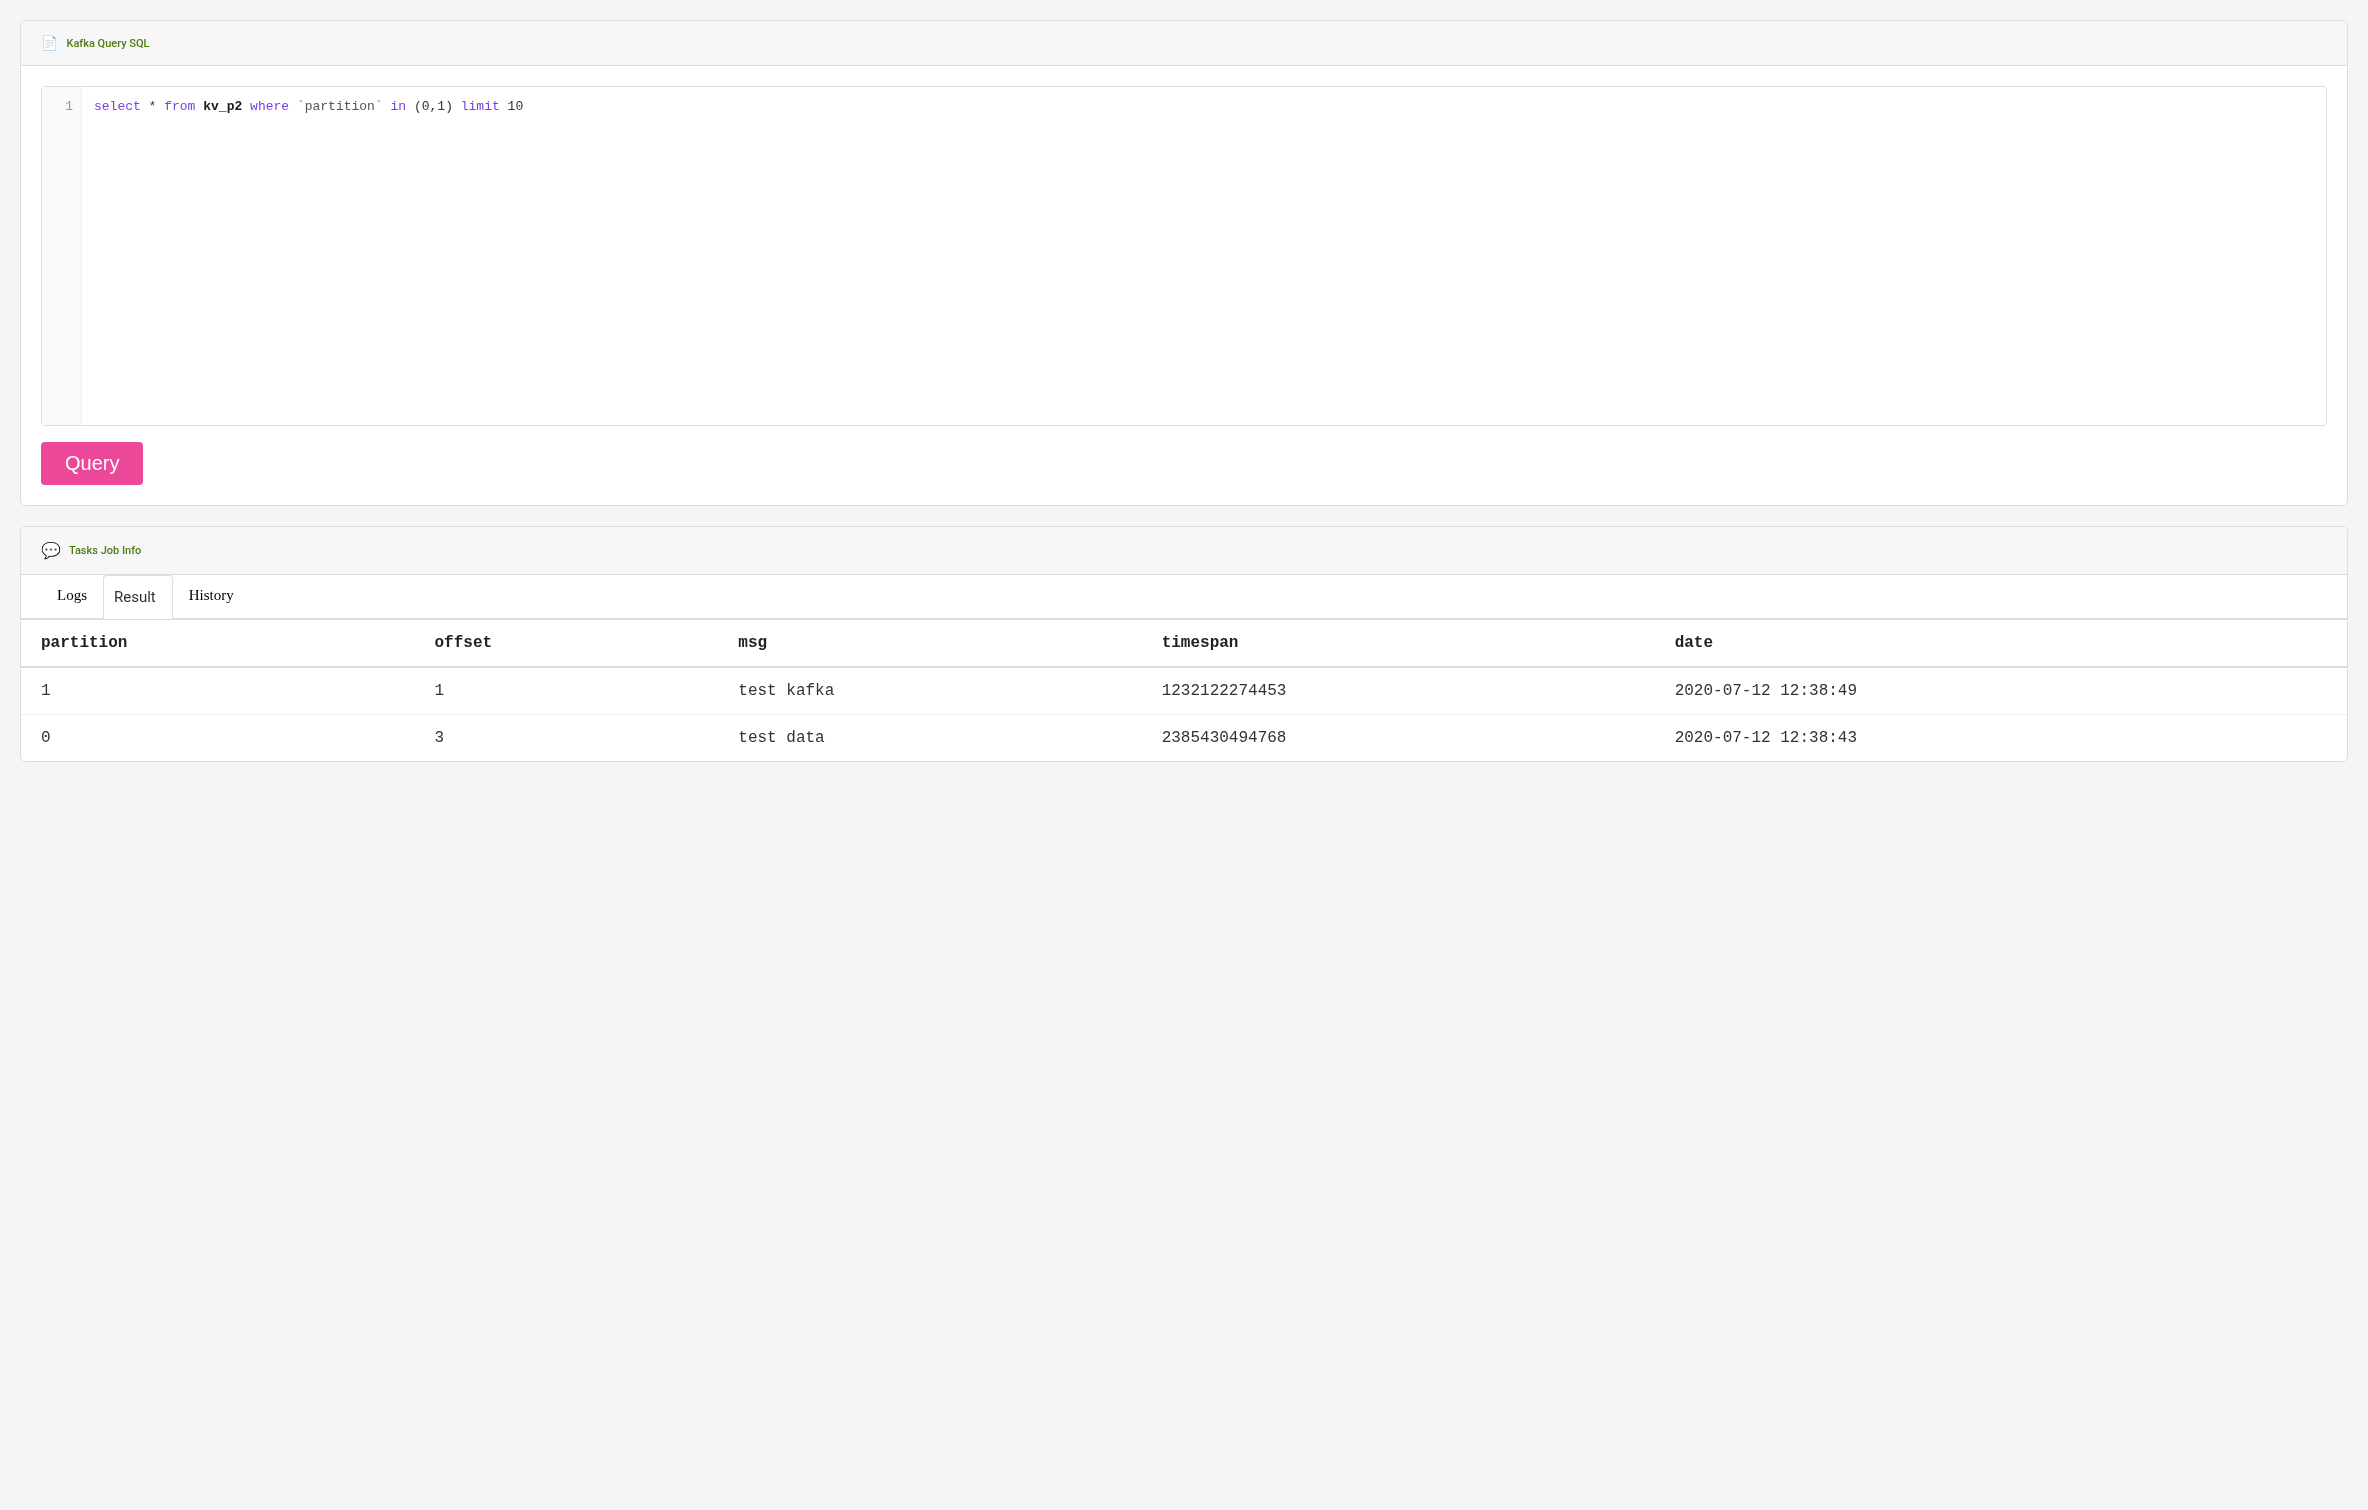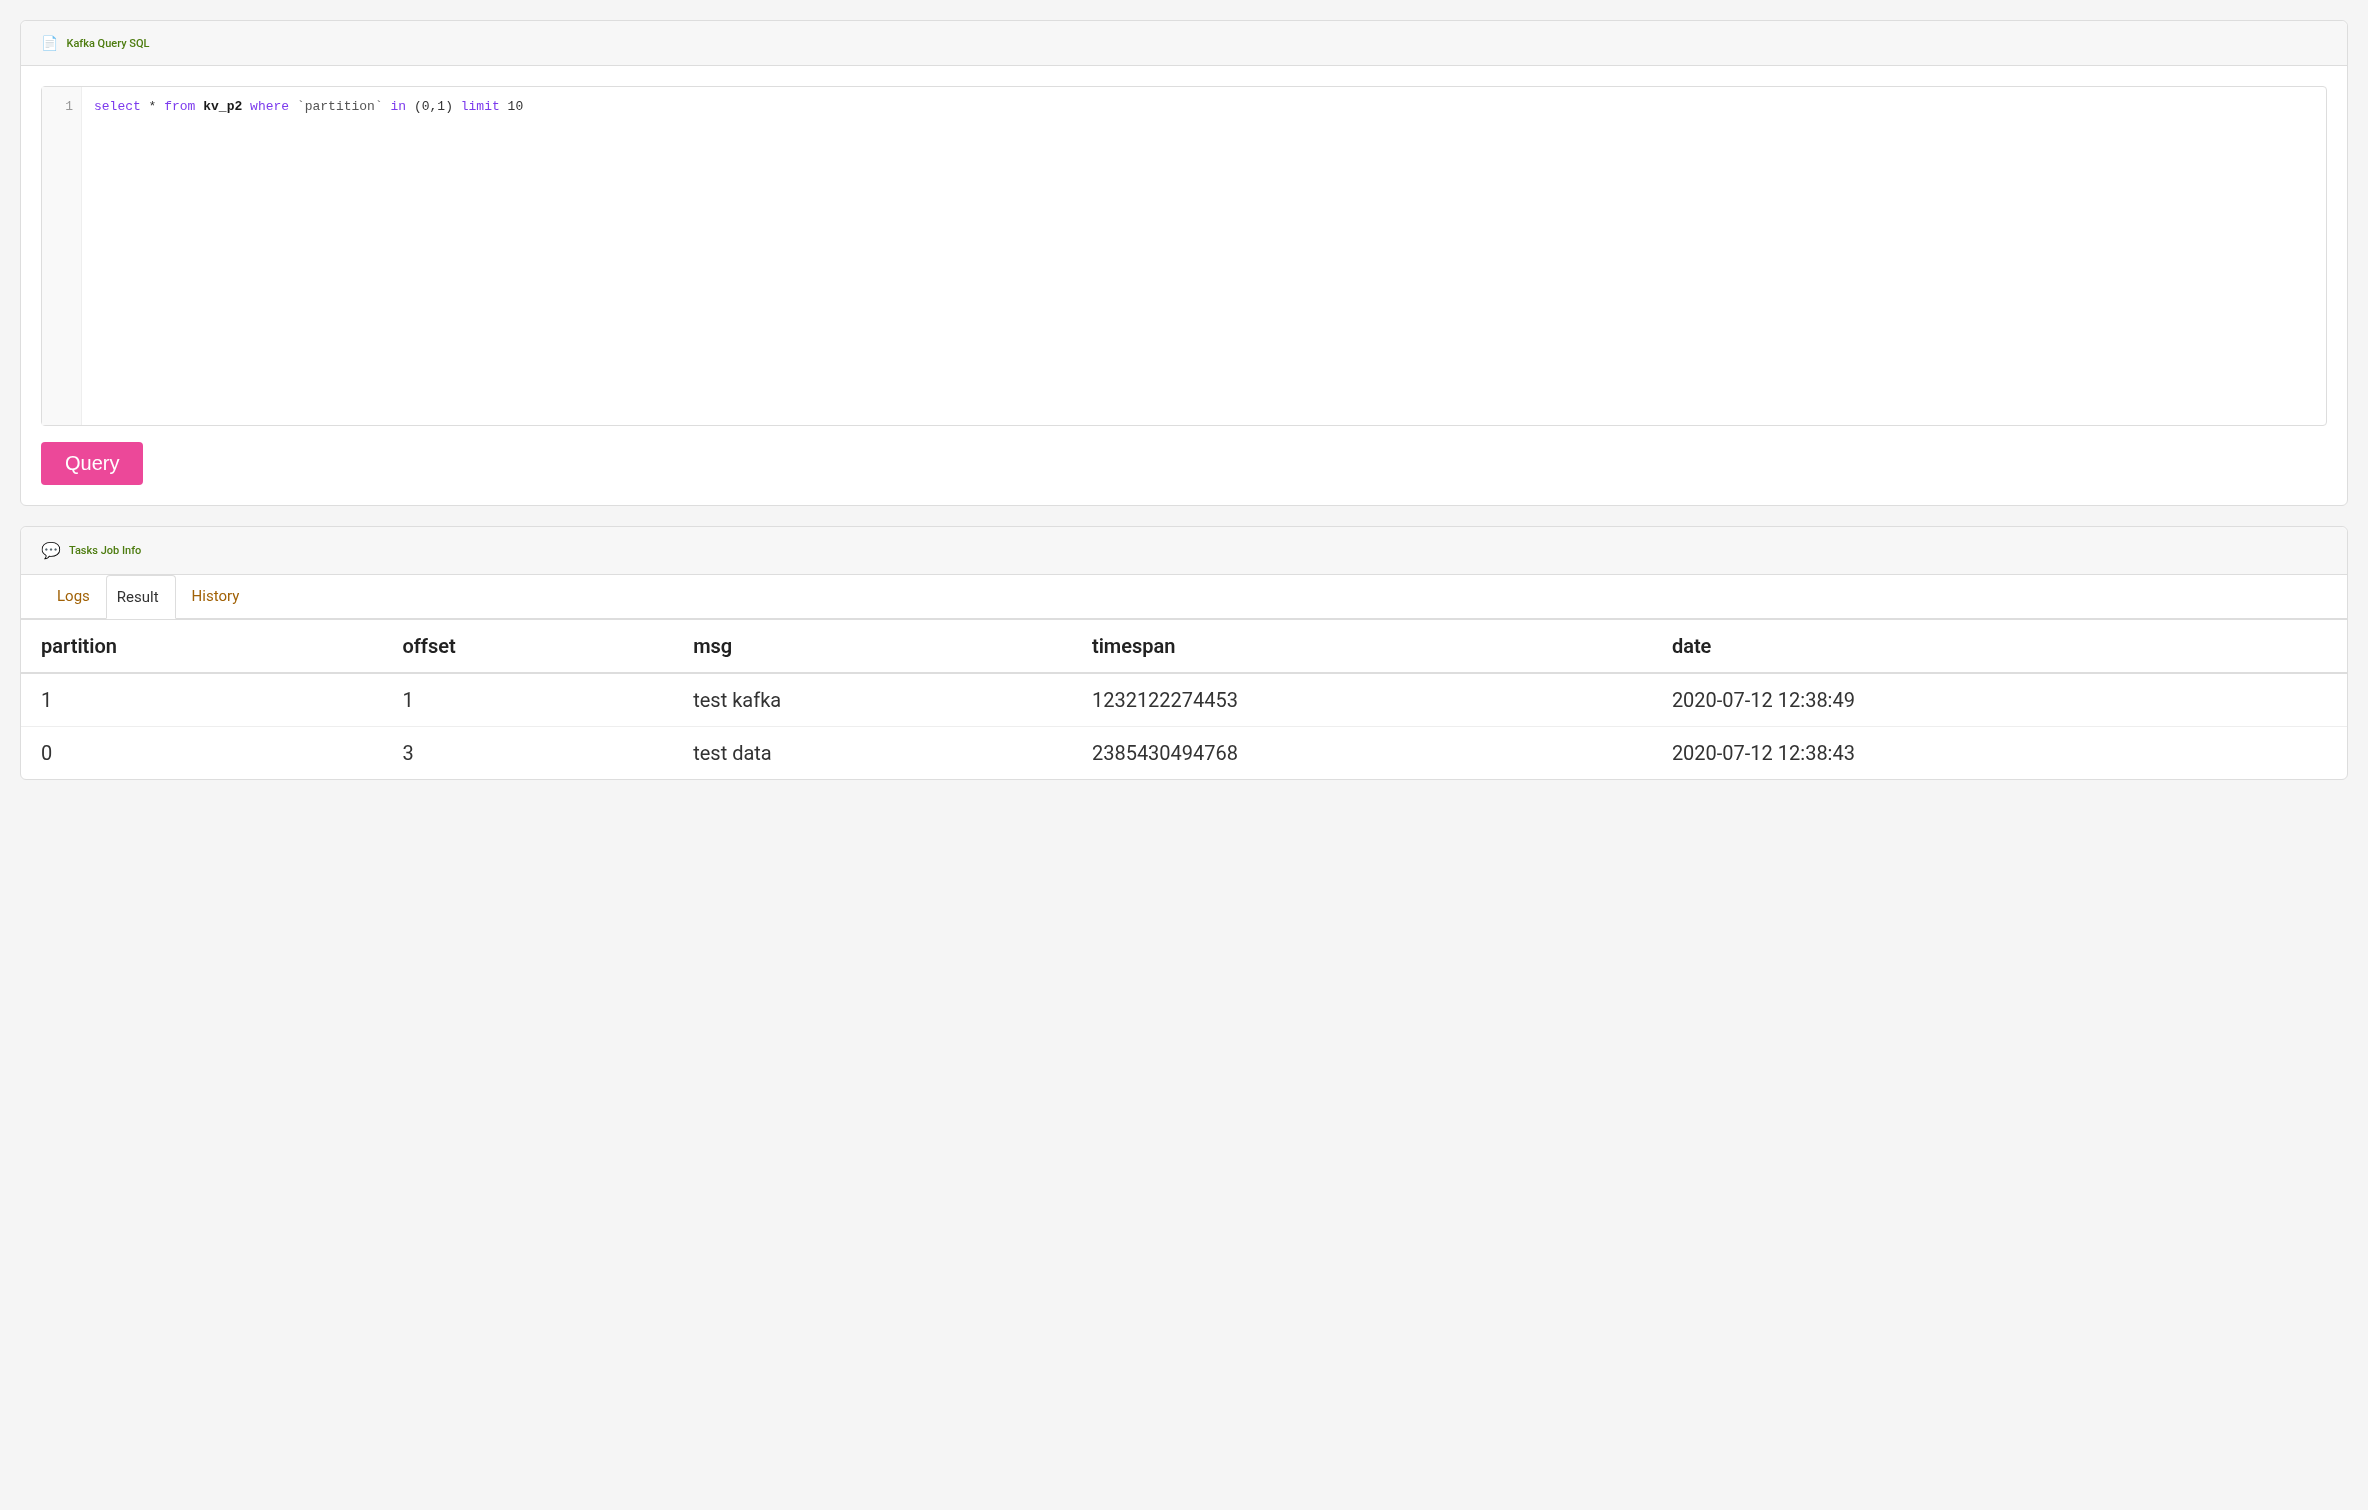--- a/index.html
+++ b/index.html
@@ -102,38 +102,40 @@
     .tab-item {
       padding: 12px 16px;
       font-size: 15px;
       cursor: pointer;
       color: #666;
       border-bottom: 2px solid transparent;
       margin-bottom: -1px;
     }
 
     .tab-item.active-blue {
-      color: #a16207;
+      color: #000000;
       border-bottom: 2px solid transparent;
+      font-family: Liberation Serif, serif;
     }
 
     .tab-item.active-white {
       color: #333;
       background: #fff;
       border: 1px solid #ddd;
       border-bottom: 1px solid #fff;
       border-radius: 4px 4px 0 0;
       padding-left: 10px;
     }
 
     
     .result-table {
       width: 100%;
       border-collapse: collapse;
-      font-size: 20px;
+      font-size: 16px;
+      font-family: Liberation Mono, monospace;
     }
 
     .result-table th {
       background: #fff;
       text-align: left;
       padding: 14px 20px;
       font-weight: 600;
       color: #222;
       border-bottom: 2px solid #ddd;
       border-top: 1px solid #ddd;

